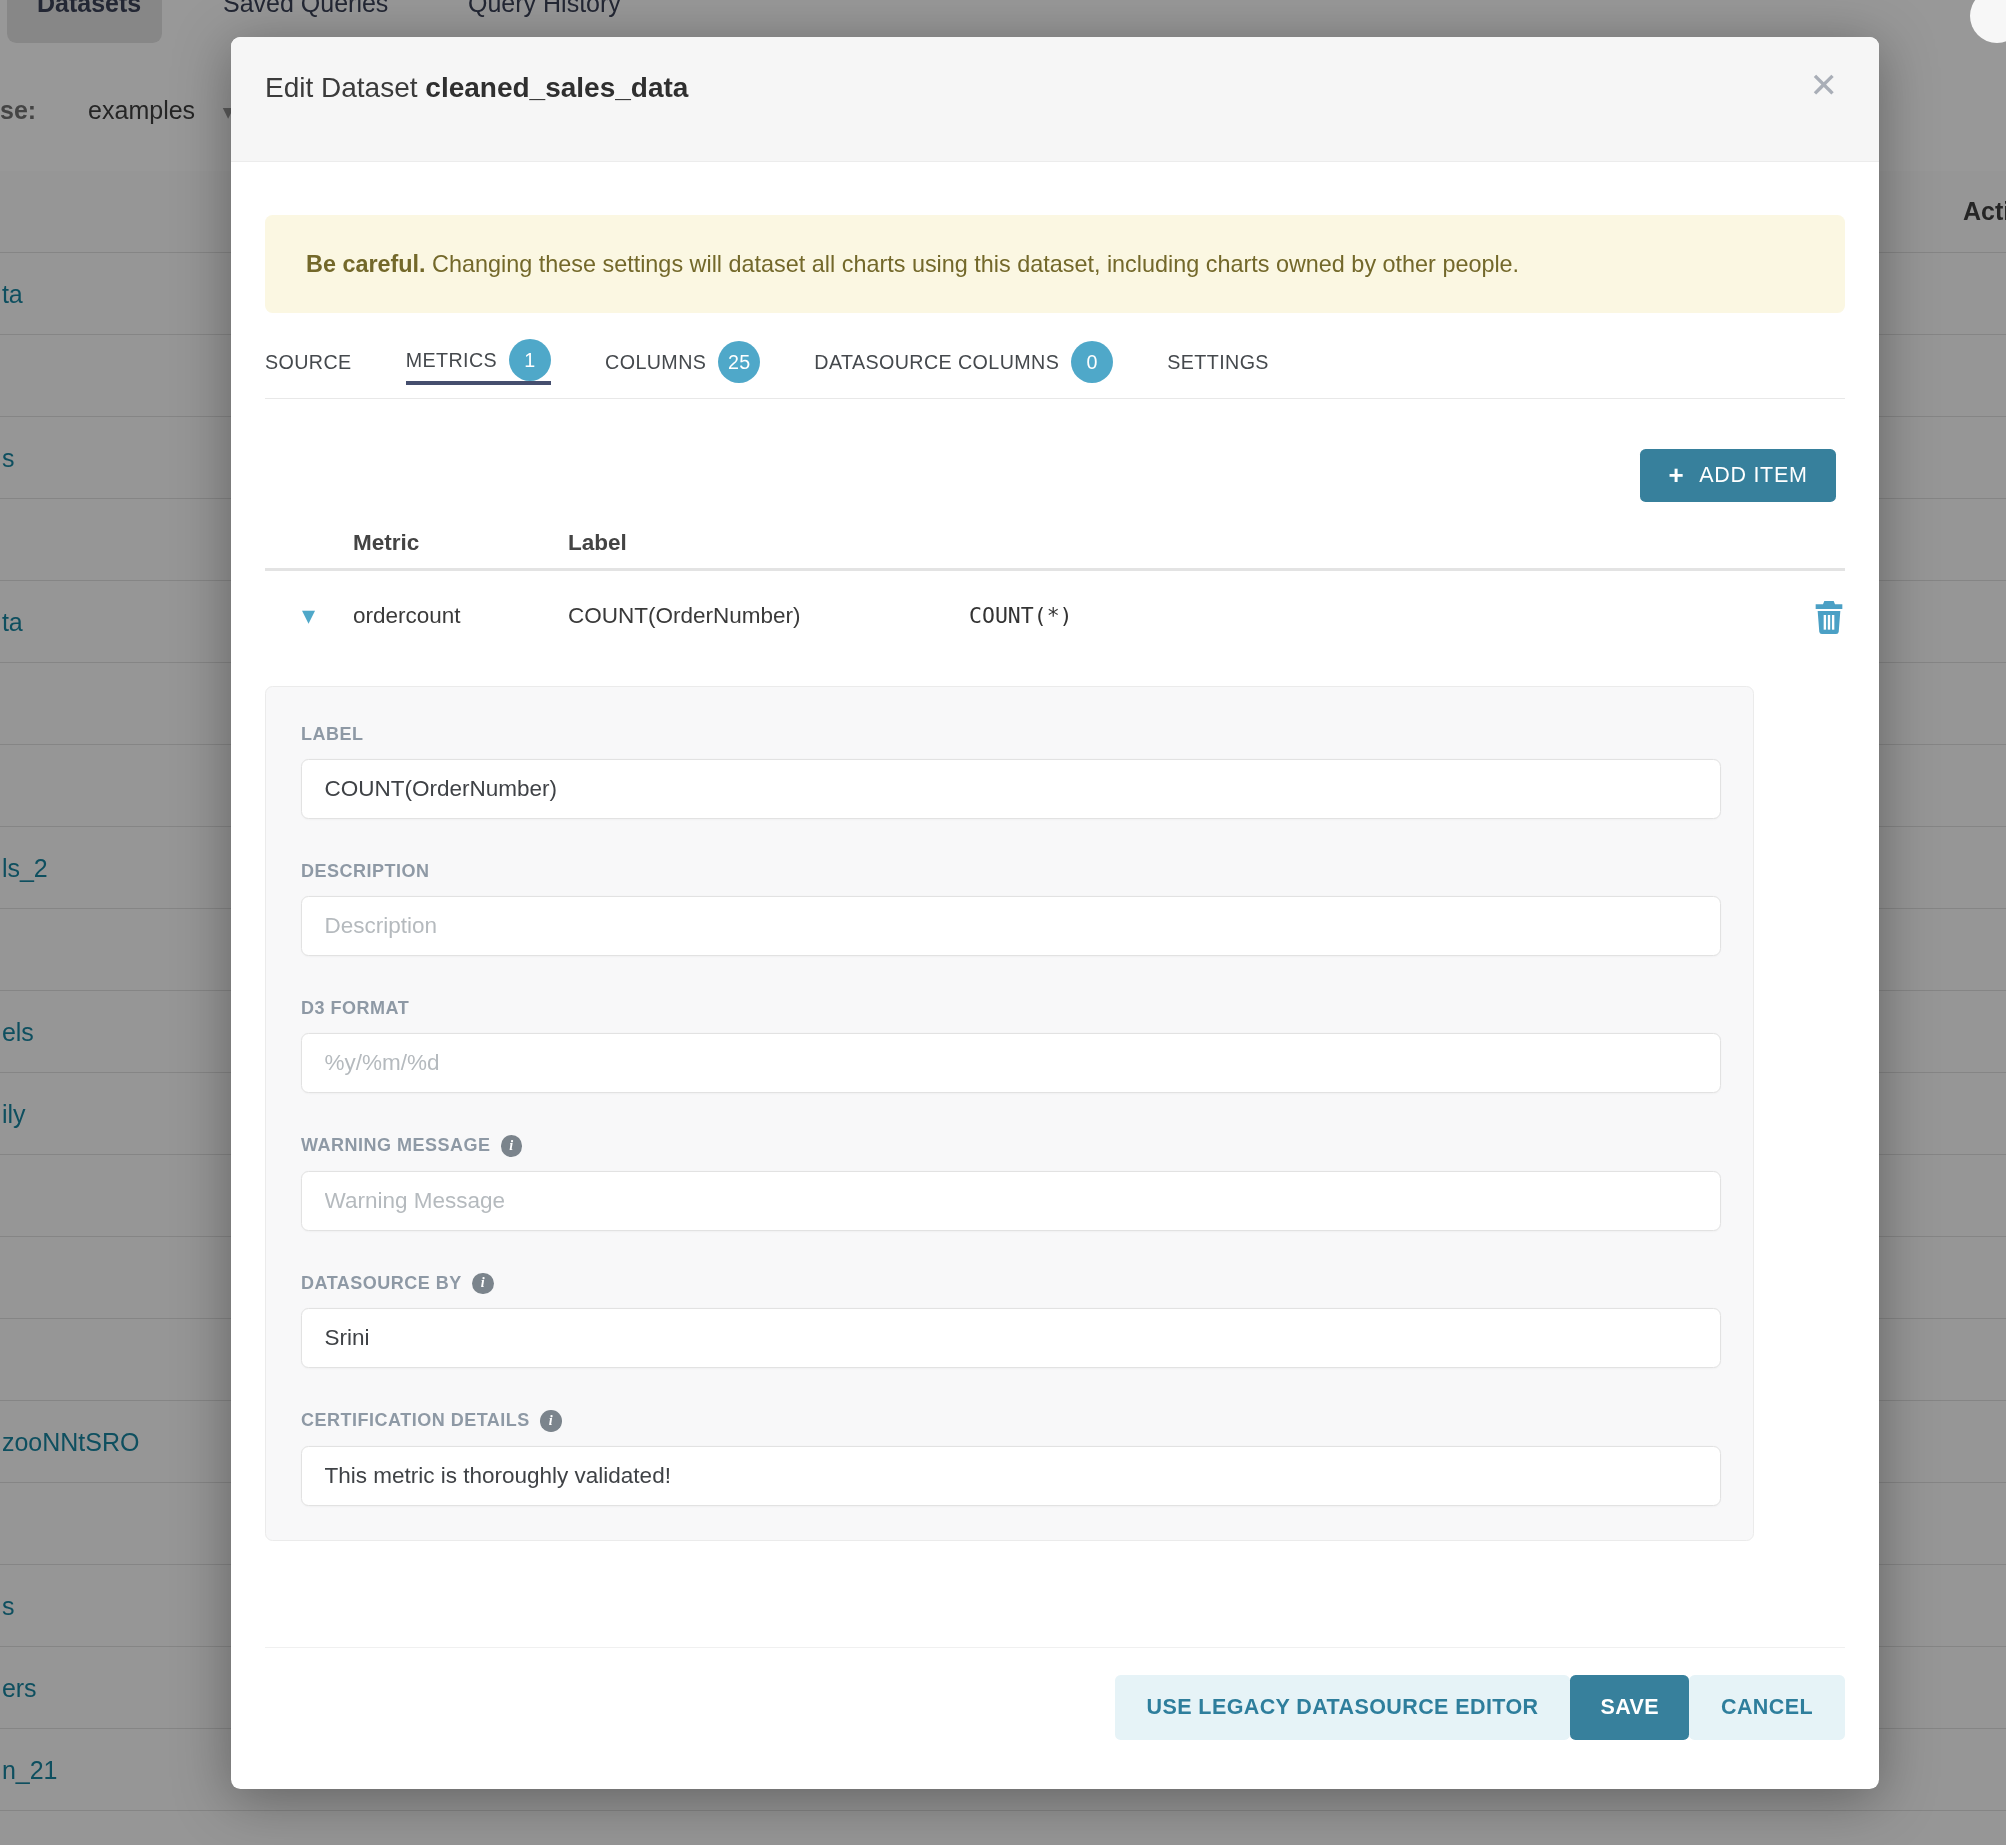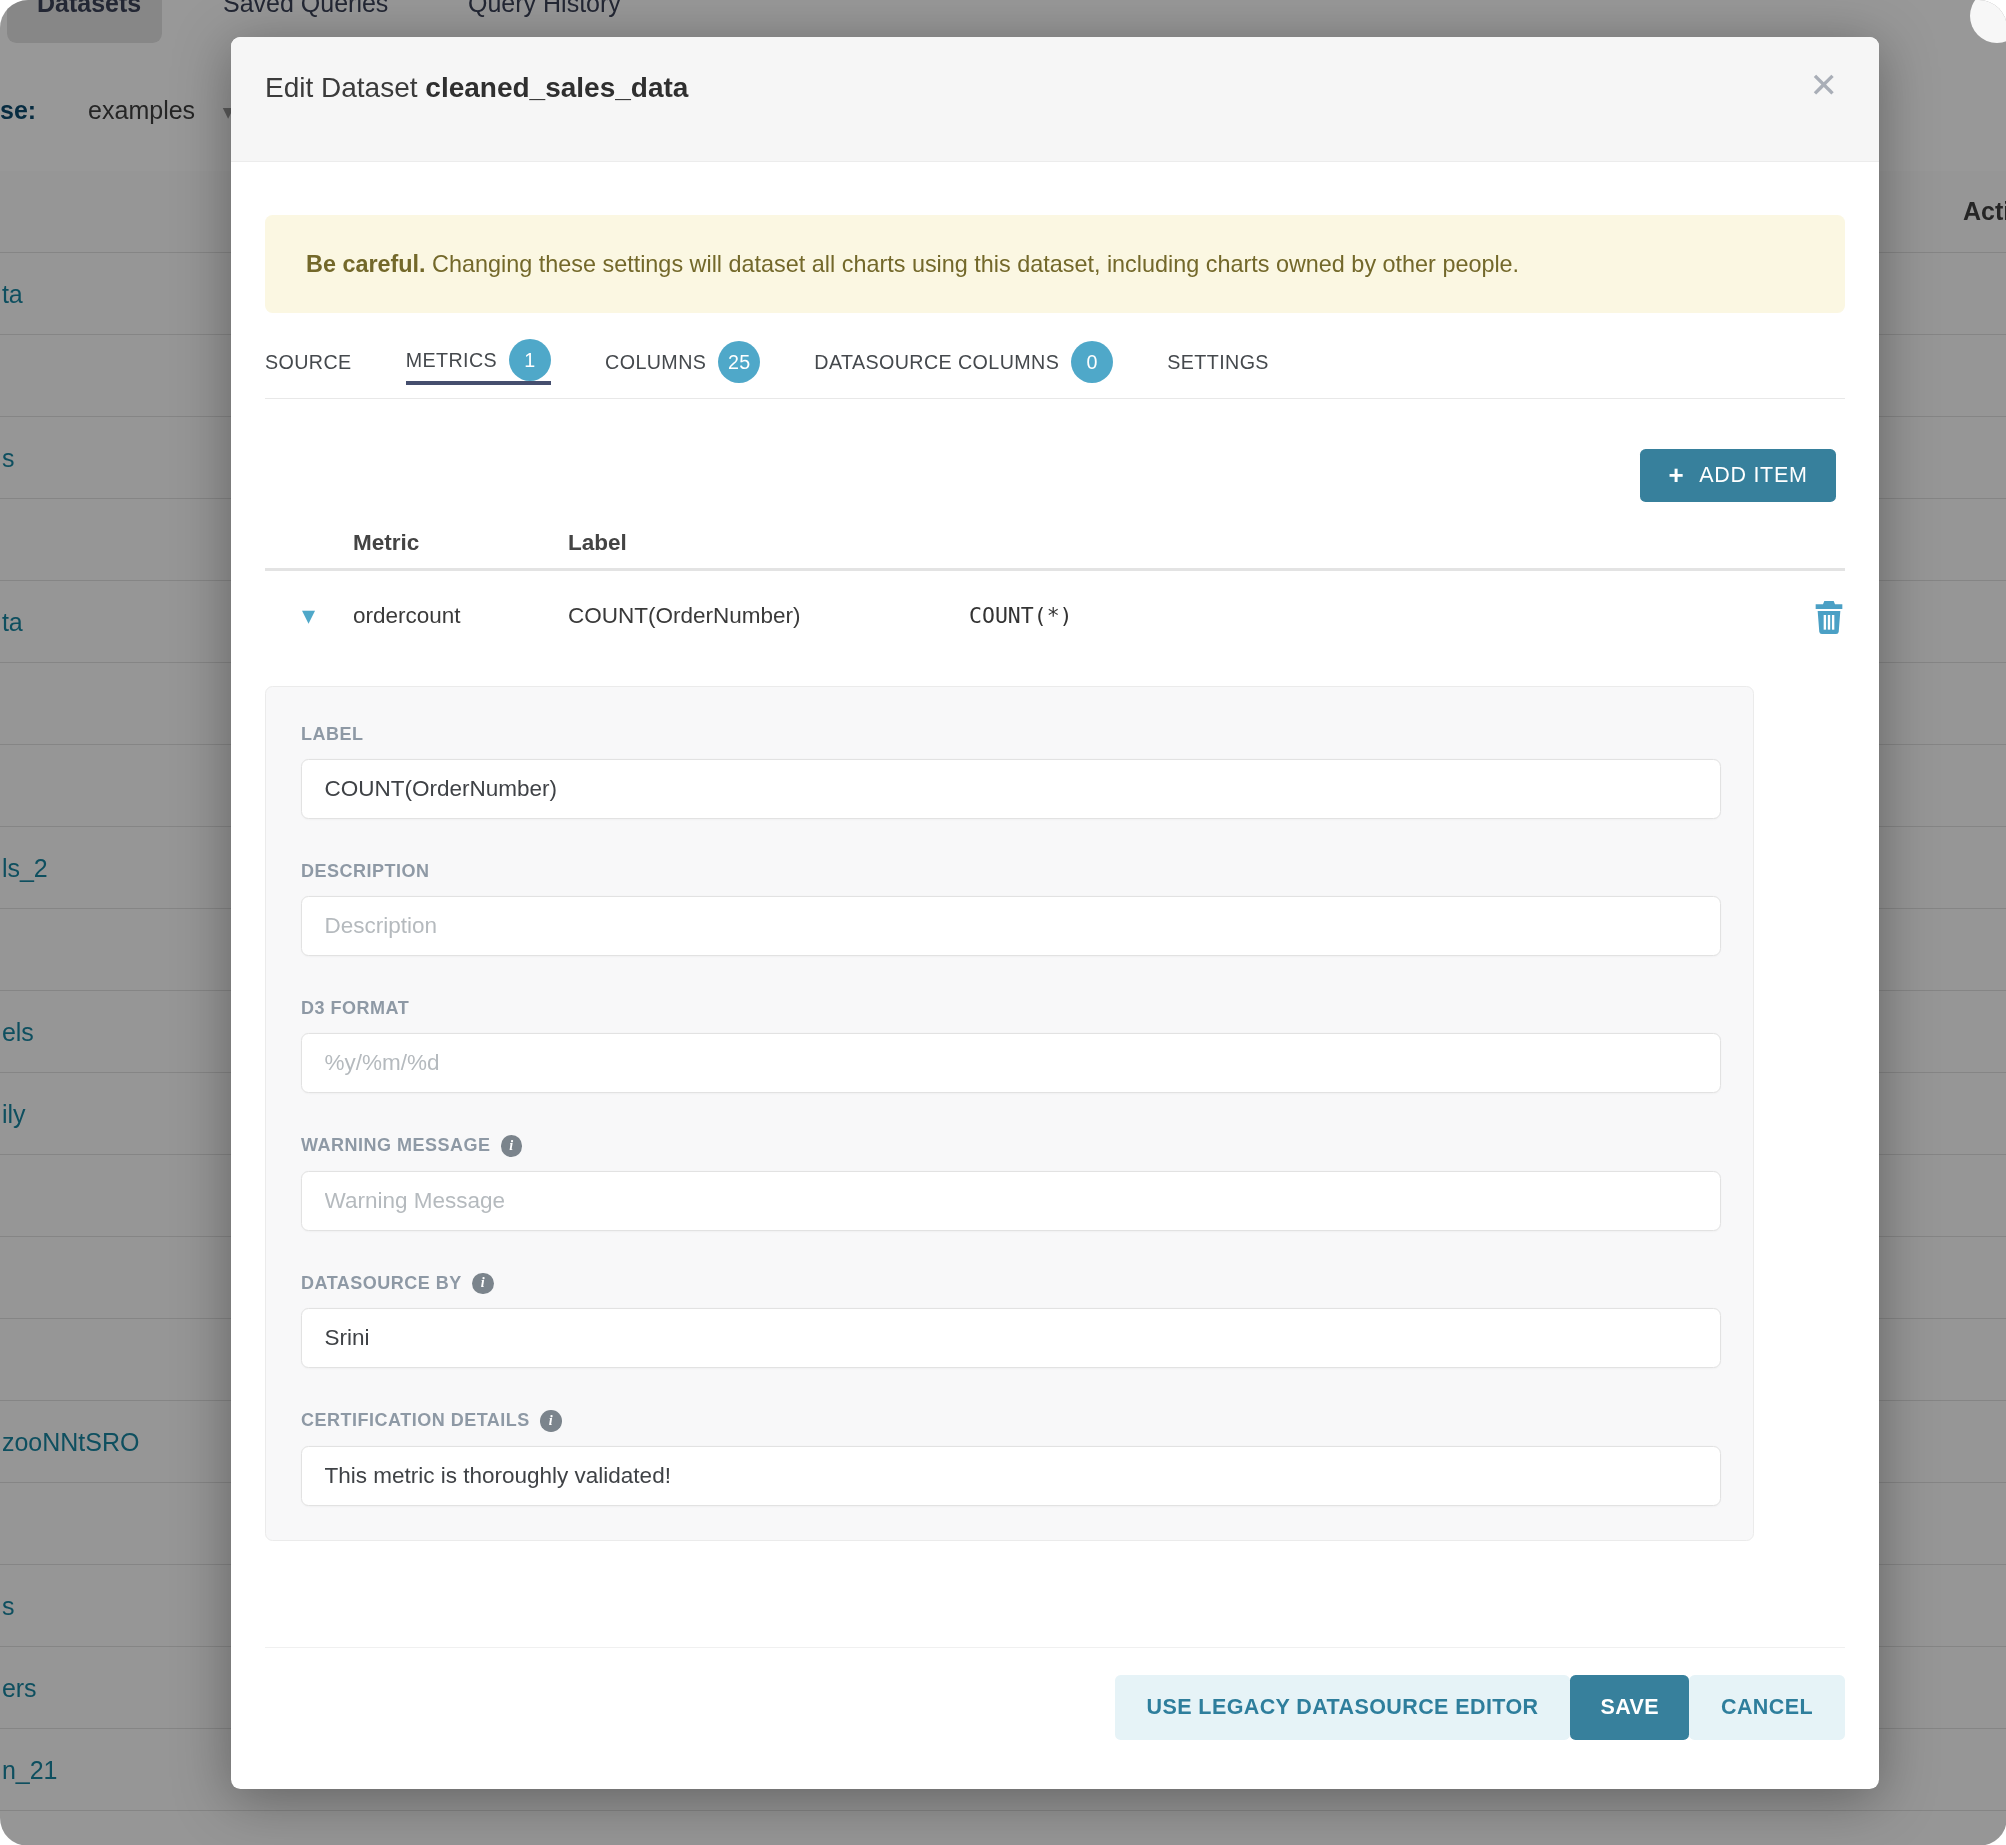--- a/index.html
+++ b/index.html
@@ -1,28 +1,28 @@
 <!DOCTYPE html>
 <html style="font-size:15px"><head>
 <meta charset="utf-8">
 <style>
   * { margin:0; padding:0; box-sizing:border-box; }
   html,body { width:2007px; height:1846px; }
   body { font-family:"Liberation Sans", sans-serif; background:#fff; }
-  .stage { position:relative; width:2007px; height:1846px; overflow:hidden; background:#fff;border-radius:28px; }
+  .stage { position:relative; width:2007px; height:1846px; overflow:hidden; background:#fff; }
 
   
   .page { position:absolute; inset:0; background:#fff; }
   .nav-pill { position:absolute; left:6.6px; top:-13px; width:155px; height:56px; background:#e2e2e2; border-radius:9.4px; }
   .nav-tab { position:absolute; top:-15px; height:37px; line-height:37px; font-size:25px; font-weight:700; color:#3b4258; }
   .nav-tab.t0 { left:37px; }
   .nav-tab.t1 { left:223px; font-weight:400;}
   .nav-tab.t2 { left:468px; font-weight:400;}
   .filterbar { position:absolute; left:0; top:90px; height:41px; line-height:41px; font-size:25px; color:#3f3f3f; }
-  .filterbar .flabel { font-weight:700; color:#0c4a6e; }
+  .filterbar .flabel { font-weight:700; color:#737373; }
   .filterbar .fvalue { margin-left:45px; }
   .filterbar .fcaret { margin-left:20.6px; color:#9a9a9a; font-size:21.5px; }
   .bg-card { position:absolute; left:0; top:171px; right:0; bottom:0; background:#fcfcfc; }
   .bg-card-head { position:absolute; left:0; top:0; right:0; height:81px; }
   .bg-actions { position:absolute; left:1963px; top:0; height:81px; line-height:81px; font-weight:700; font-size:25px; color:#3f3f3f; }
   .bg-rows { position:absolute; left:0; top:81px; right:0; }
   .bg-row { height:82px; line-height:82px; border-top:0.9px solid #e0e0e0; font-size:25px; color:#1985a0; padding-left:1.9px; white-space:nowrap; overflow:hidden; }
 
   
   .overlay { position:absolute; inset:0; background:rgba(0,0,0,0.405); z-index:5; }

